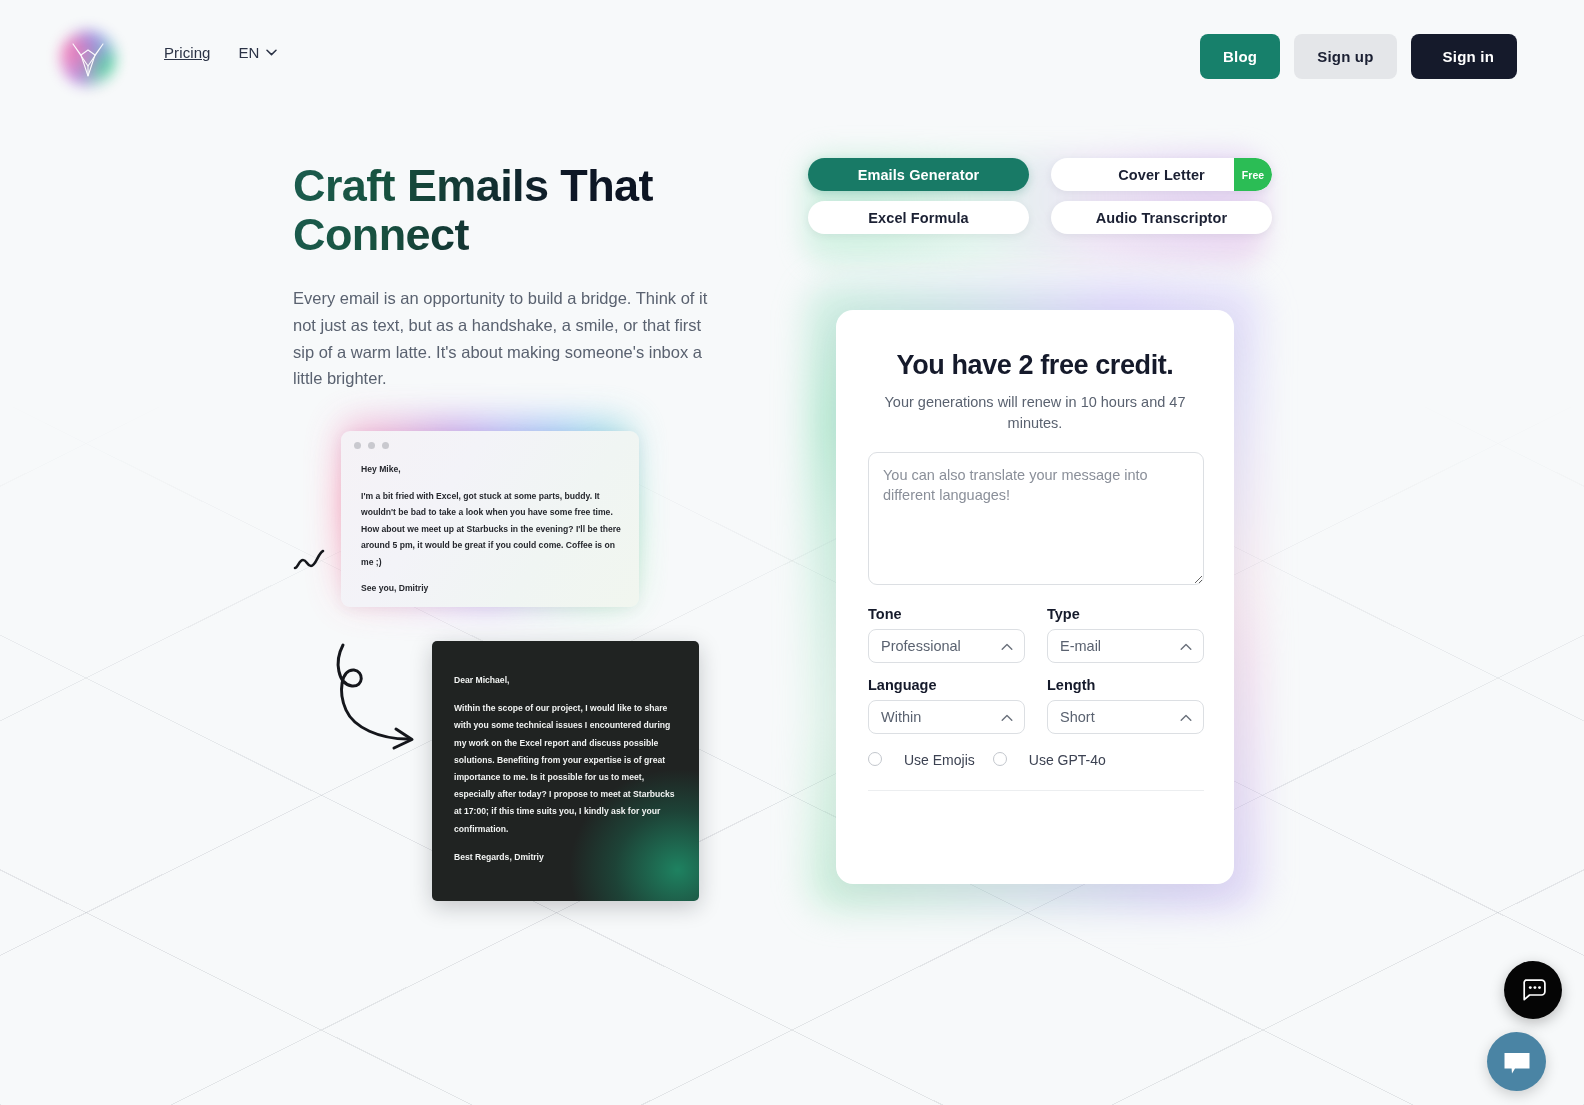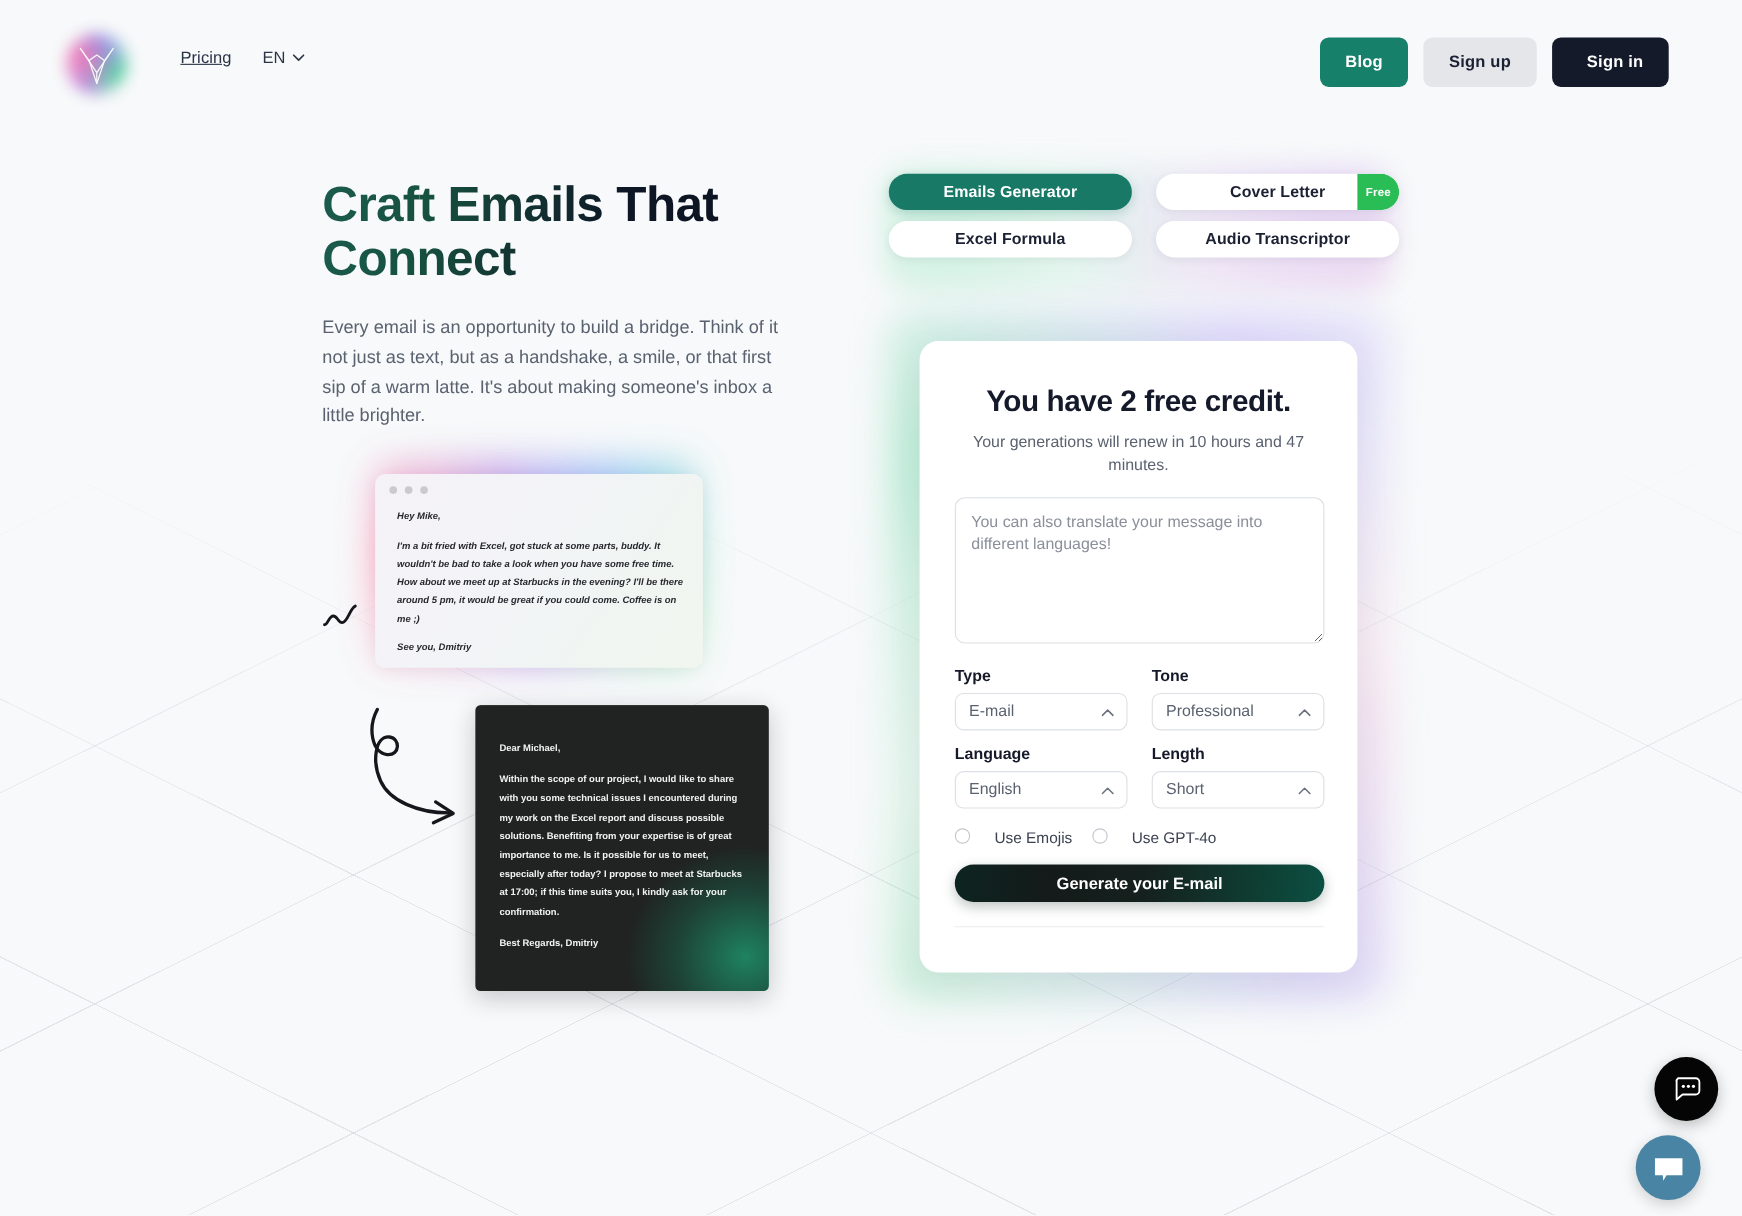--- a/index.html
+++ b/index.html
@@ -78,21 +78,21 @@
     filter: blur(17px); opacity: .85;
   }
   .mock-light {
     position: absolute; left: 9px; top: 18px; width: 298px; height: 176px;
     border-radius: 9px; overflow: hidden;
     background: linear-gradient(125deg, #f5f2f6 0%, #f3f3f8 35%, #f0f5f3 68%, #f1f6ef 100%);
     box-shadow: 0 3px 14px rgba(60,50,80,.06);
   }
   .dots { position: absolute; left: 13px; top: 11px; display: flex; gap: 7px; }
   .dot { width: 7px; height: 7px; border-radius: 50%; background: #c9c9cf; }
-  .mock-light-body { padding: 30px 10px 0 20px; font-size: 8.6px; line-height: 1.92; color: #26282e; font-weight: 600; font-style: italic; }
+  .mock-light-body { padding: 30px 10px 0 20px; font-size: 8.6px; line-height: 1.92; color: #26282e; font-weight: 600; }
   .mock-light-body p + p { margin-top: 10px; }
 
   
   .mock-dark {
     position: absolute; left: 432px; top: 641px; width: 267px; height: 260px;
     border-radius: 5px; overflow: hidden;
     background:
       radial-gradient(ellipse 150px 140px at 92% 88%, rgba(30,135,100,.95) 0%, rgba(26,105,80,.45) 42%, rgba(32,34,34,0) 72%),
       #202322;
     box-shadow: 0 6px 22px rgba(20,25,30,.22);
@@ -286,41 +286,41 @@
 <div class="card-wrap">
   <div class="card-glow"></div>
   <div class="card">
     <h2>You have 2 free credit.</h2>
     <p class="renew">Your generations will renew in 10 hours and 47 minutes.</p>
 
     <textarea class="ta" placeholder="You can also translate your message into different languages!" style=""></textarea>
 
     <div class="grid2">
       <div>
+        <div class="field-label">Tone</div>
+        <div class="select">
+          <span>Professional</span>
+          <svg class="chev-u" viewBox="0 0 12 8">
+            <path d="M1.2 6.3 L6 1.6 L10.8 6.3" fill="none" stroke="#6b717c" stroke-width="1.4" stroke-linecap="round" stroke-linejoin="round"></path>
+          </svg>
+        </div>
+      </div>
+      <div>
         <div class="field-label">Type</div>
         <div class="select">
           <span>E-mail</span>
           <svg class="chev-u" viewBox="0 0 12 8">
             <path d="M1.2 6.3 L6 1.6 L10.8 6.3" fill="none" stroke="#6b717c" stroke-width="1.4" stroke-linecap="round" stroke-linejoin="round"></path>
           </svg>
         </div>
       </div>
       <div>
-        <div class="field-label">Tone</div>
-        <div class="select">
-          <span>Professional</span>
-          <svg class="chev-u" viewBox="0 0 12 8">
-            <path d="M1.2 6.3 L6 1.6 L10.8 6.3" fill="none" stroke="#6b717c" stroke-width="1.4" stroke-linecap="round" stroke-linejoin="round"></path>
-          </svg>
-        </div>
-      </div>
-      <div>
         <div class="field-label">Language</div>
         <div class="select">
-          <span>English</span>
+          <span>Within</span>
           <svg class="chev-u" viewBox="0 0 12 8">
             <path d="M1.2 6.3 L6 1.6 L10.8 6.3" fill="none" stroke="#6b717c" stroke-width="1.4" stroke-linecap="round" stroke-linejoin="round"></path>
           </svg>
         </div>
       </div>
       <div>
         <div class="field-label">Length</div>
         <div class="select">
           <span>Short</span>
           <svg class="chev-u" viewBox="0 0 12 8">
@@ -334,21 +334,20 @@
       <label class="check">
         <span class="circle-box"></span>
         <span>Use Emojis</span>
       </label>
       <label class="check">
         <span class="circle-box"></span>
         <span>Use GPT-4o</span>
       </label>
     </div>
 
-    <button class="gen-btn">Generate your E-mail</button>
     <div class="divider"></div>
   </div>
 </div>
 
 <div class="chat-dark">
   <svg width="27" height="26" viewBox="0 0 27 26">
     <path d="M5.5 3.2 H21.5 A3.4 3.4 0 0 1 24.9 6.6 V14.6 A3.4 3.4 0 0 1 21.5 18 H9.6 L4.2 22.6 V6.6 A3.4 3.4 0 0 1 5.5 3.2 Z" fill="none" stroke="#fff" stroke-width="1.7" stroke-linejoin="round"></path>
     <circle cx="10.3" cy="10.6" r="1.45" fill="#fff"></circle>
     <circle cx="14.9" cy="10.6" r="1.45" fill="#fff"></circle>
     <circle cx="19.5" cy="10.6" r="1.45" fill="#fff"></circle>

